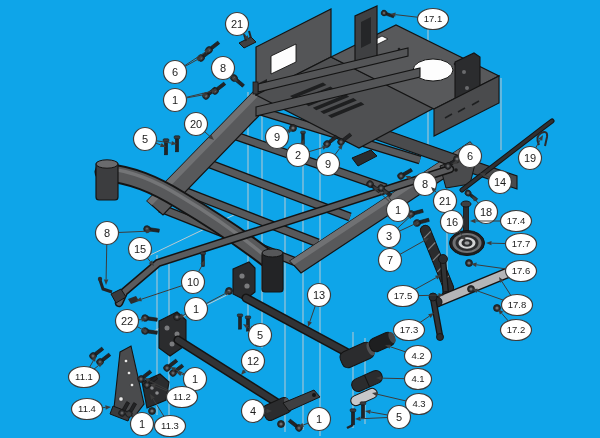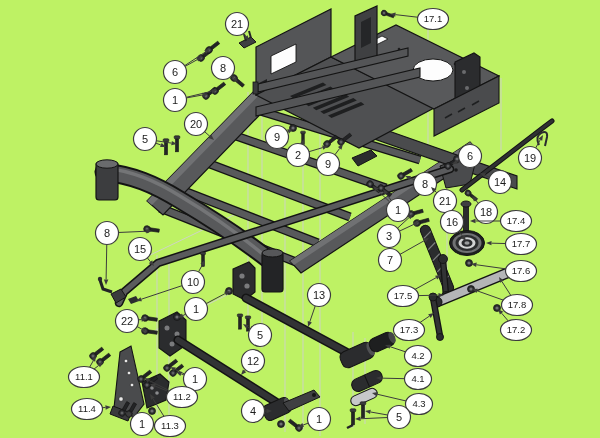--- a/index.html
+++ b/index.html
@@ -1,16 +1,16 @@
 <!DOCTYPE html>
 <html><head>
 <meta charset="utf-8">
 <style>
   html,body{margin:0;padding:0;background:#ffffff;}
-  .stage{position:relative;width:600px;height:438px;background:#bef264;overflow:hidden;
+  .stage{position:relative;width:600px;height:438px;background:#0ea5e9;overflow:hidden;
          font-family:"Liberation Sans","DejaVu Sans",sans-serif;}
   svg{display:block;}
   .balloon-text{font-family:"Liberation Sans","DejaVu Sans",sans-serif;fill:#1c1c1c;}
 </style>
 </head>
 <body>
 
 <div class="stage">
 <svg id="scene" width="600" height="438" viewBox="0 0 600 438">
   <defs>

